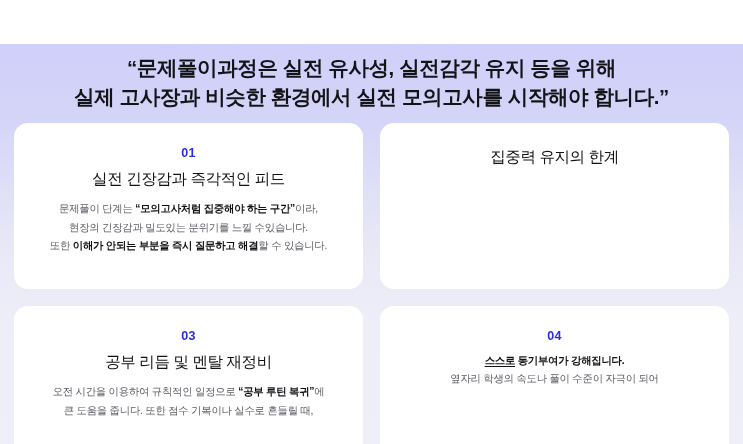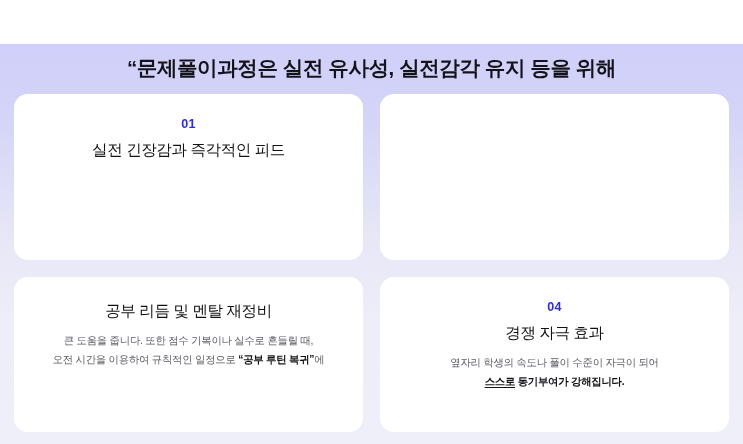--- a/index.html
+++ b/index.html
@@ -108,39 +108,46 @@
     text-underline-offset: 2px;
   }
 </style>
 </head>
 <body>
 
 <div class="page">
 
   <div class="headline">
     <span class="hl-line">“문제풀이과정은 실전 유사성, 실전감각 유지 등을 위해</span>
+    <span class="hl-line">실제 고사장과 비슷한 환경에서 실전 모의고사를 시작해야 합니다.”</span>
   </div>
 
   <div class="card-grid" id="card-grid">
       <div class="card">
         <div class="card-number">01</div>
         <div class="card-title">실전 긴장감과 즉각적인 피드</div>
+        <div class="card-body">
+          <span class="ln"><span>문제풀이 단계는 </span><b>“모의고사처럼 집중해야 하는 구간”</b><span>이라,</span></span>
+          <span class="ln"><span>현장의 긴장감과 밀도있는 분위기를 느낄 수있습니다.</span></span>
+          <span class="ln"><span>또한 </span><b>이해가 안되는 부분을 즉시 질문하고 해결</b><span>할 수 있습니다.</span></span>
+        </div>
       </div>
       <div class="card">
+        <div class="card-title">집중력 유지의 한계</div>
       </div>
       <div class="card">
+        <div class="card-number">03</div>
         <div class="card-title">공부 리듬 및 멘탈 재정비</div>
         <div class="card-body">
+          <span class="ln"><span>오전 시간을 이용하여 규칙적인 일정으로 </span><b>“공부 루틴 복귀”</b><span>에</span></span>
           <span class="ln"><span>큰 도움을 줍니다. 또한 점수 기복이나 실수로 흔들릴 때,</span></span>
-          <span class="ln"><span>오전 시간을 이용하여 규칙적인 일정으로 </span><b>“공부 루틴 복귀”</b><span>에</span></span>
         </div>
       </div>
       <div class="card">
         <div class="card-number">04</div>
-        <div class="card-title">경쟁 자극 효과</div>
         <div class="card-body">
+          <span class="ln"><u>스스로</u><b> 동기부여가 강해집니다.</b></span>
           <span class="ln"><span>옆자리 학생의 속도나 풀이 수준이 자극이 되어</span></span>
-          <span class="ln"><u>스스로</u><b> 동기부여가 강해집니다.</b></span>
         </div>
       </div>
     </div>
 
 </div>
 
 </body></html>

